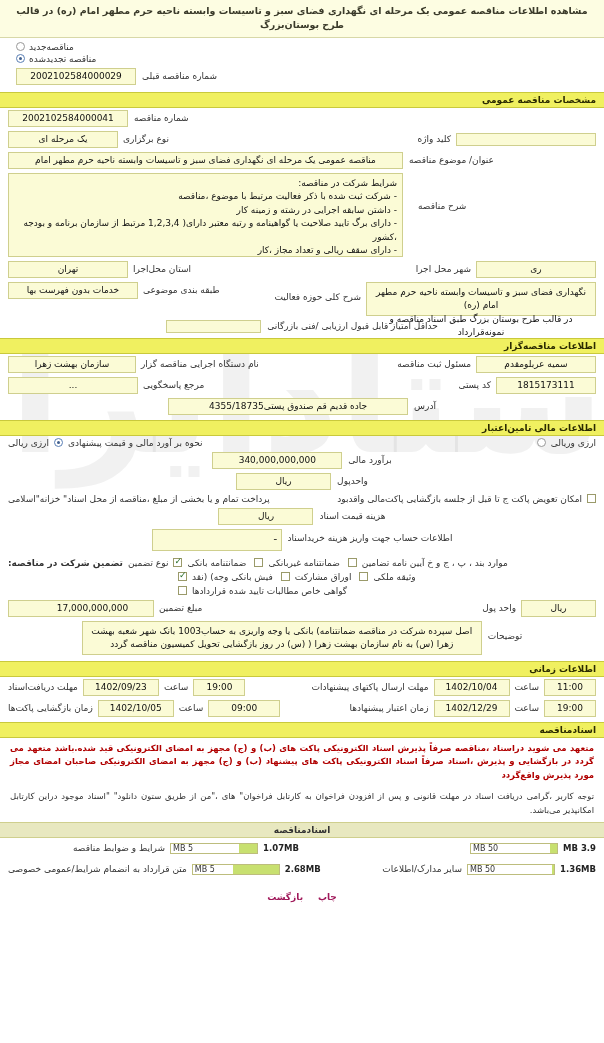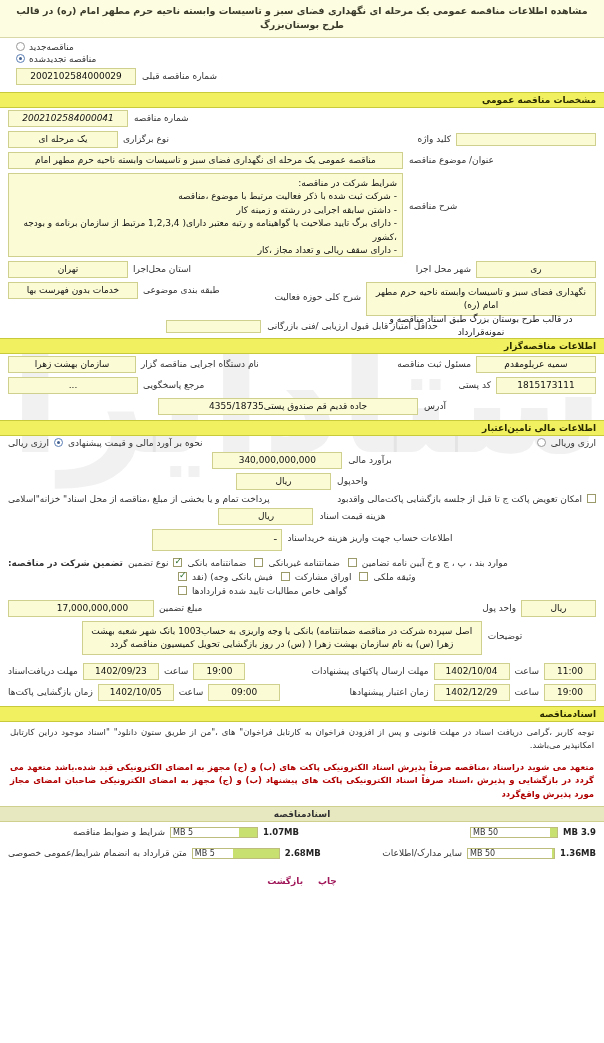--- a/index.html
+++ b/index.html
@@ -146,41 +146,41 @@
       <div class="row" style="justify-content:flex-end;padding-top:3px;">
         <span class="lbl">شماره  مناقصه قبلی</span>
         <span class="fld center" style="width:120px;">2002102584000029</span>
       </div>
     </div>
 
     <div class="section-head">مشخصات مناقصه عمومی</div>
 
     <div class="row" style="justify-content:flex-end;">
       <span class="lbl">شماره مناقصه</span>
-      <span class="fld center" style="width:120px;font-style:italic;">2002102584000041</span>
+      <span class="fld center" style="width:120px;">2002102584000041</span>
     </div>
 
     <div class="grid2">
       <div class="cell">
         <span class="fld center" style="width:140px;"></span>
         <span class="lbl">کلید واژه</span>
       </div>
       <div class="cell">
         <span class="lbl">نوع برگزاری</span>
         <span class="fld center" style="width:110px;">یک مرحله ای</span>
       </div>
     </div>
 
     <div class="row" style="justify-content:flex-end;">
       <span class="lbl">عنوان/ موضوع مناقصه</span>
       <span class="fld center" style="width:395px;">مناقصه عمومی یک مرحله ای نگهداری فضای سبز و تاسیسات وابسته ناحیه حرم مطهر امام</span>
     </div>
 
     <div class="row" style="justify-content:flex-end;align-items:flex-start;">
-      <span class="lbl" style="margin-top:28px;">شرح مناقصه</span>
+      <span class="lbl" style="margin-top:28px;margin-left:9px;">شرح مناقصه</span>
       <span class="fld ta" style="width:395px;height:84px;overflow:hidden;text-align:right;">شرایط شرکت در مناقصه:
 - شرکت ثبت شده با ذکر فعالیت مرتبط با موضوع ،مناقصه
 - داشتن سابقه اجرایی در رشته و زمینه کار
 - دارای برگ تایید صلاحیت یا گواهینامه و رتبه معتبر دارای( 1,2,3,4  مرتبط از سازمان برنامه و بودجه ،کشور
 - دارای سقف ریالی و تعداد مجاز ،کار
 - دارای اصل گواهی صلاحیت ایمنی  پیمانکاری از وزارت ،تعاون کار و رفاه ،اجتماعی
 - دارای کارت الکترونیکی معتبر از سامانه تامین  کنندگان و ارائه دهندگان خدمت  شهرداری تهران مرتبط با  موضوع مناقصه</span>
     </div>
 
     <div class="grid2">
@@ -230,21 +230,21 @@
         <span class="lbl">کد پستی</span>
       </div>
       <div class="cell">
         <span class="lbl">مرجع پاسخگویی</span>
         <span class="fld center" style="width:130px;">...</span>
       </div>
     </div>
 
     <div class="row" style="justify-content:center;padding-bottom:5px;">
       <span class="lbl">آدرس</span>
-      <span class="fld center" style="width:260px;">جاده قدیم قم  صندوق پستی4355/18735</span>
+      <span class="fld center" style="width:240px;">جاده قدیم قم  صندوق پستی4355/18735</span>
     </div>
 
     <div class="section-head">اطلاعات مالی تامین‌اعتبار</div>
 
     <div class="grid2">
       <div class="cell">
         <span class="lbl">ارزی وریالی</span>
         <span class="radio"></span>
       </div>
       <div class="cell">
@@ -332,20 +332,21 @@
         <span class="lbl">مبلغ تضمین</span>
         <span class="fld center" style="width:146px;padding-left:27px;">17,000,000,000</span>
       </div>
     </div>
 
     <div class="row" style="justify-content:center;align-items:flex-start;padding-bottom:6px;">
       <span class="lbl" style="margin-top:10px;">توضیحات</span>
       <span class="fld ta" style="width:400px;height:34px;text-align:center;">اصل سپرده شرکت در  مناقصه  ضمانتنامه) بانکی یا وجه واریزی به حساب1003 بانک شهر  شعبه بهشت زهرا (س) به نام سازمان بهشت زهرا ( (س) در روز  بازگشایی تحویل  کمیسیون  مناقصه گردد</span>
     </div>
 
+    <div class="section-head">اطلاعات زمانی</div>
 
     <div class="grid2">
       <div class="cell">
         <span class="fld center" style="width:52px;">11:00</span>
         <span class="lbl">ساعت</span>
         <span class="fld center" style="width:76px;">1402/10/04</span>
         <span class="lbl">مهلت   ارسال  پاکتهای پیشنهادات</span>
       </div>
       <div class="cell">
         <span class="fld center" style="width:52px;">19:00</span>
@@ -365,22 +366,22 @@
       <div class="cell">
         <span class="fld center" style="width:72px;">09:00</span>
         <span class="lbl">ساعت</span>
         <span class="fld center" style="width:76px;">1402/10/05</span>
         <span class="lbl">زمان  بازگشایی پاکت‌ها</span>
       </div>
     </div>
 
     <div class="section-head">اسنادمناقصه</div>
 
+    <div class="note note-red">متعهد می شوید در‌اسناد ،مناقصه صرفاً پذیرش اسناد الکترونیکی پاکت های (ب) و (ج) مجهز به امضای الکترونیکی قید شده.باشد  متعهد می گردد در بازگشایی و پذیرش ،اسناد صرفاً اسناد الکترونیکی پاکت های پیشنهاد (ب) و (ج) مجهز به امضای الکترونیکی صاحبان  امضای مجاز مورد پذیرش واقع‌گردد</div>
     <div class="note">توجه کاربر ،گرامی دریافت اسناد در مهلت قانونی و پس از افزودن فراخوان به کارتابل فراخوان" های ،"من از طریق  ستون  دانلود" "اسناد موجود در‌این کارتابل  امکانپذیر می‌باشد.</div>
-    <div class="note note-red">متعهد می شوید در‌اسناد ،مناقصه صرفاً پذیرش اسناد الکترونیکی پاکت های (ب) و (ج) مجهز به امضای الکترونیکی قید شده.باشد  متعهد می گردد در بازگشایی و پذیرش ،اسناد صرفاً اسناد الکترونیکی پاکت های پیشنهاد (ب) و (ج) مجهز به امضای الکترونیکی صاحبان  امضای مجاز مورد پذیرش واقع‌گردد</div>
 
     <div class="attach-head">اسنادمناقصه</div>
 
     <div class="attach-row">
       <div class="attach-cell">
         <span class="sz">3.9 MB</span>
         <span class="meter">
           <span class="bar" style="width:8%"></span>
           <span class="max">50 MB</span>
         </span>

